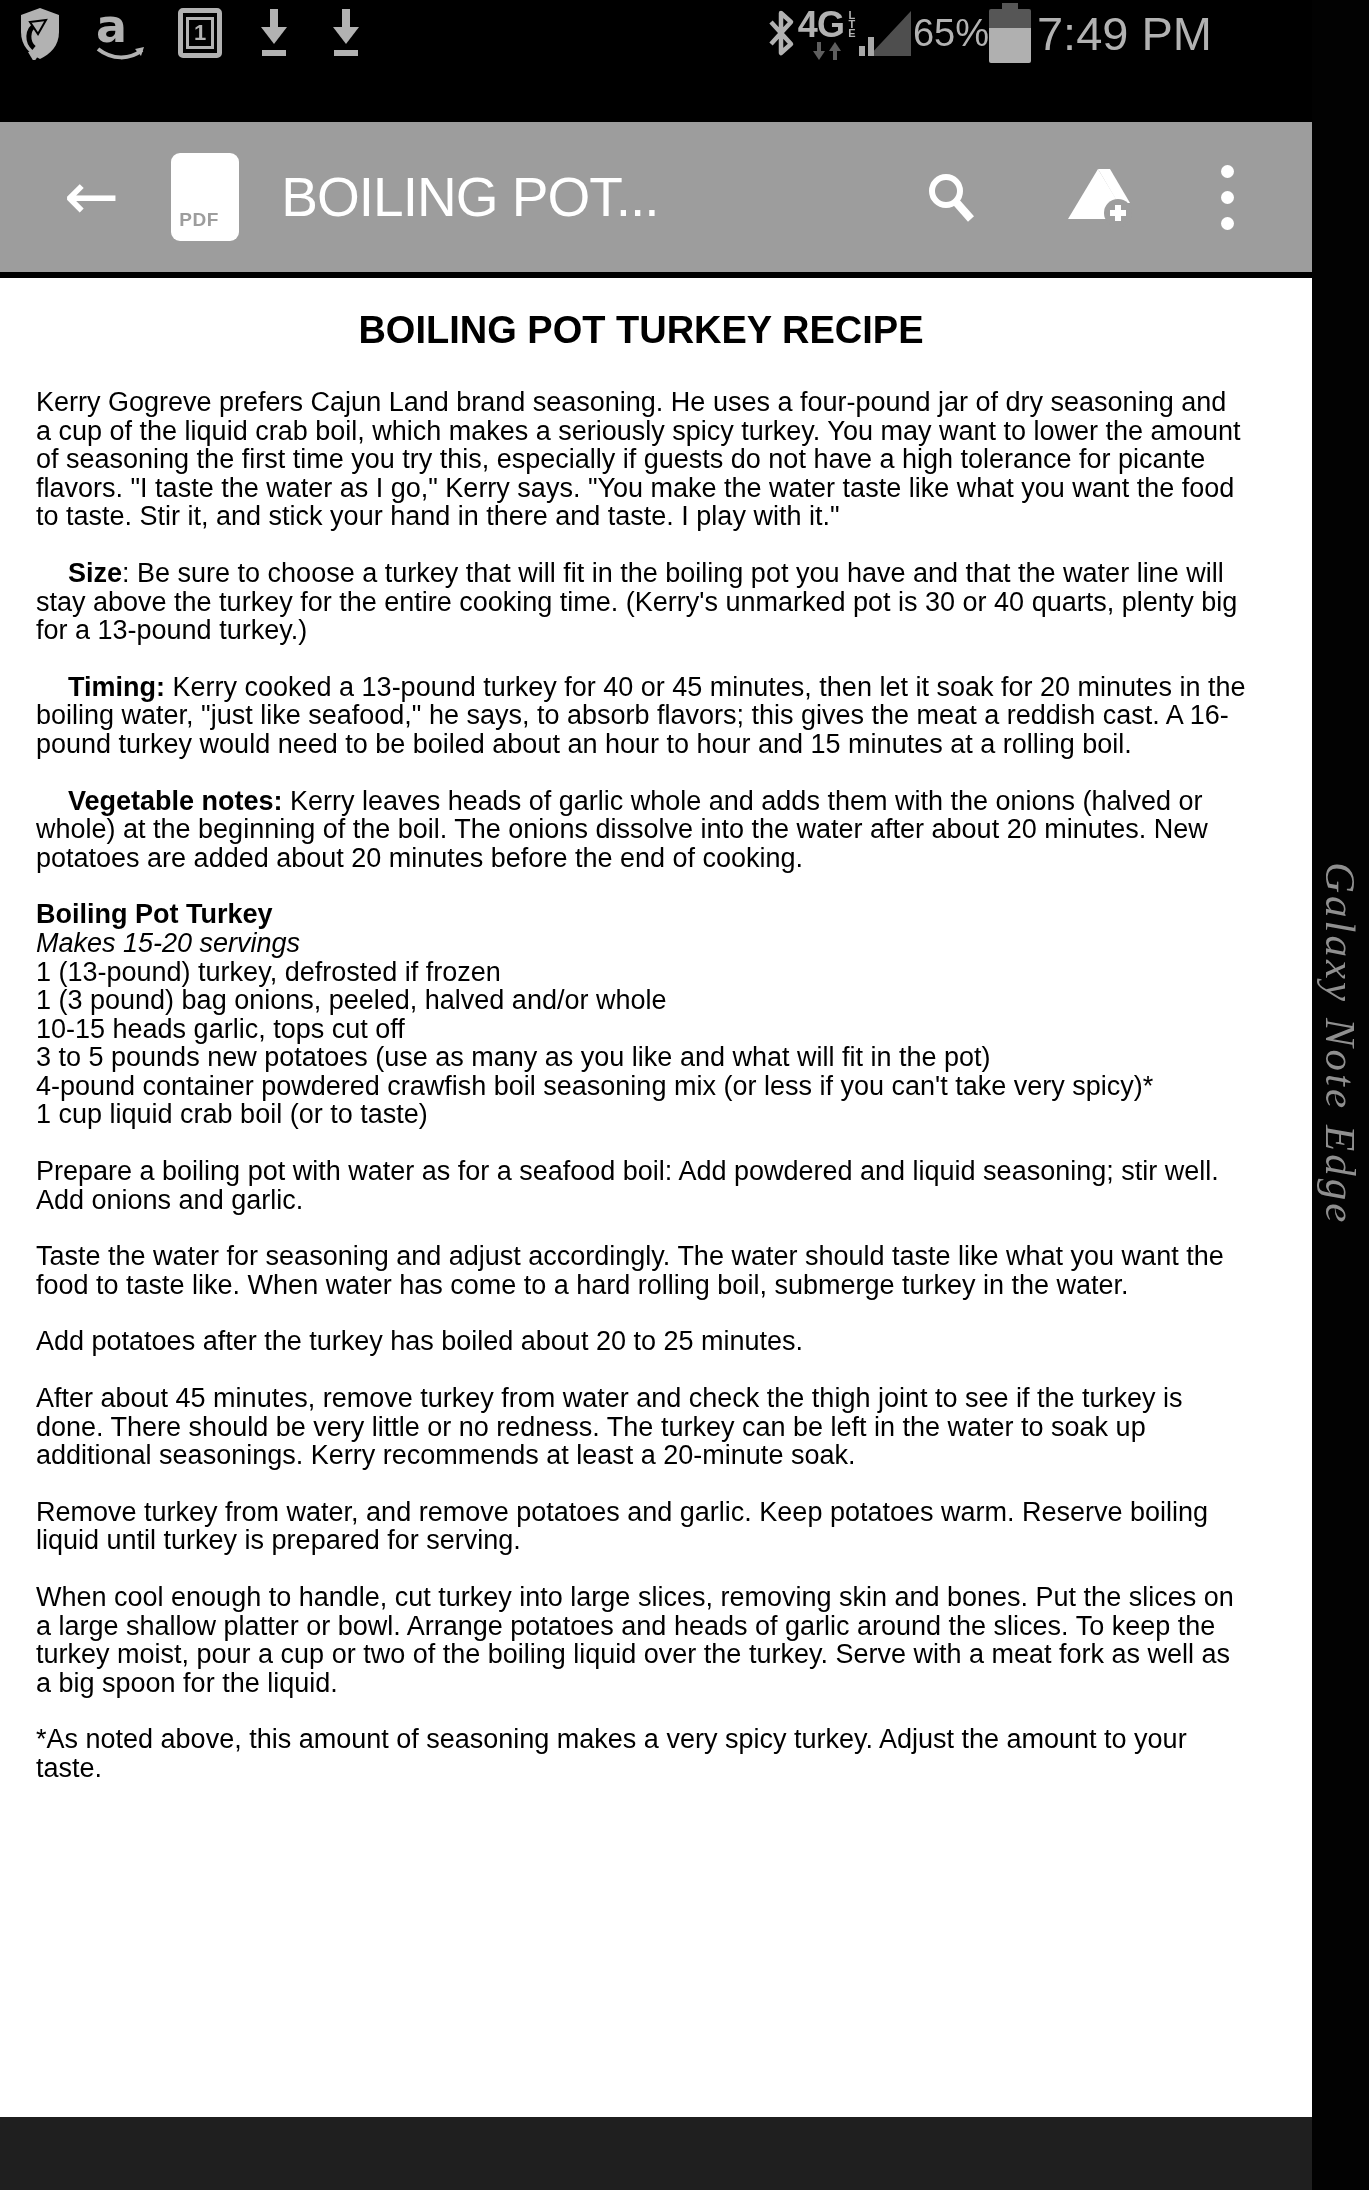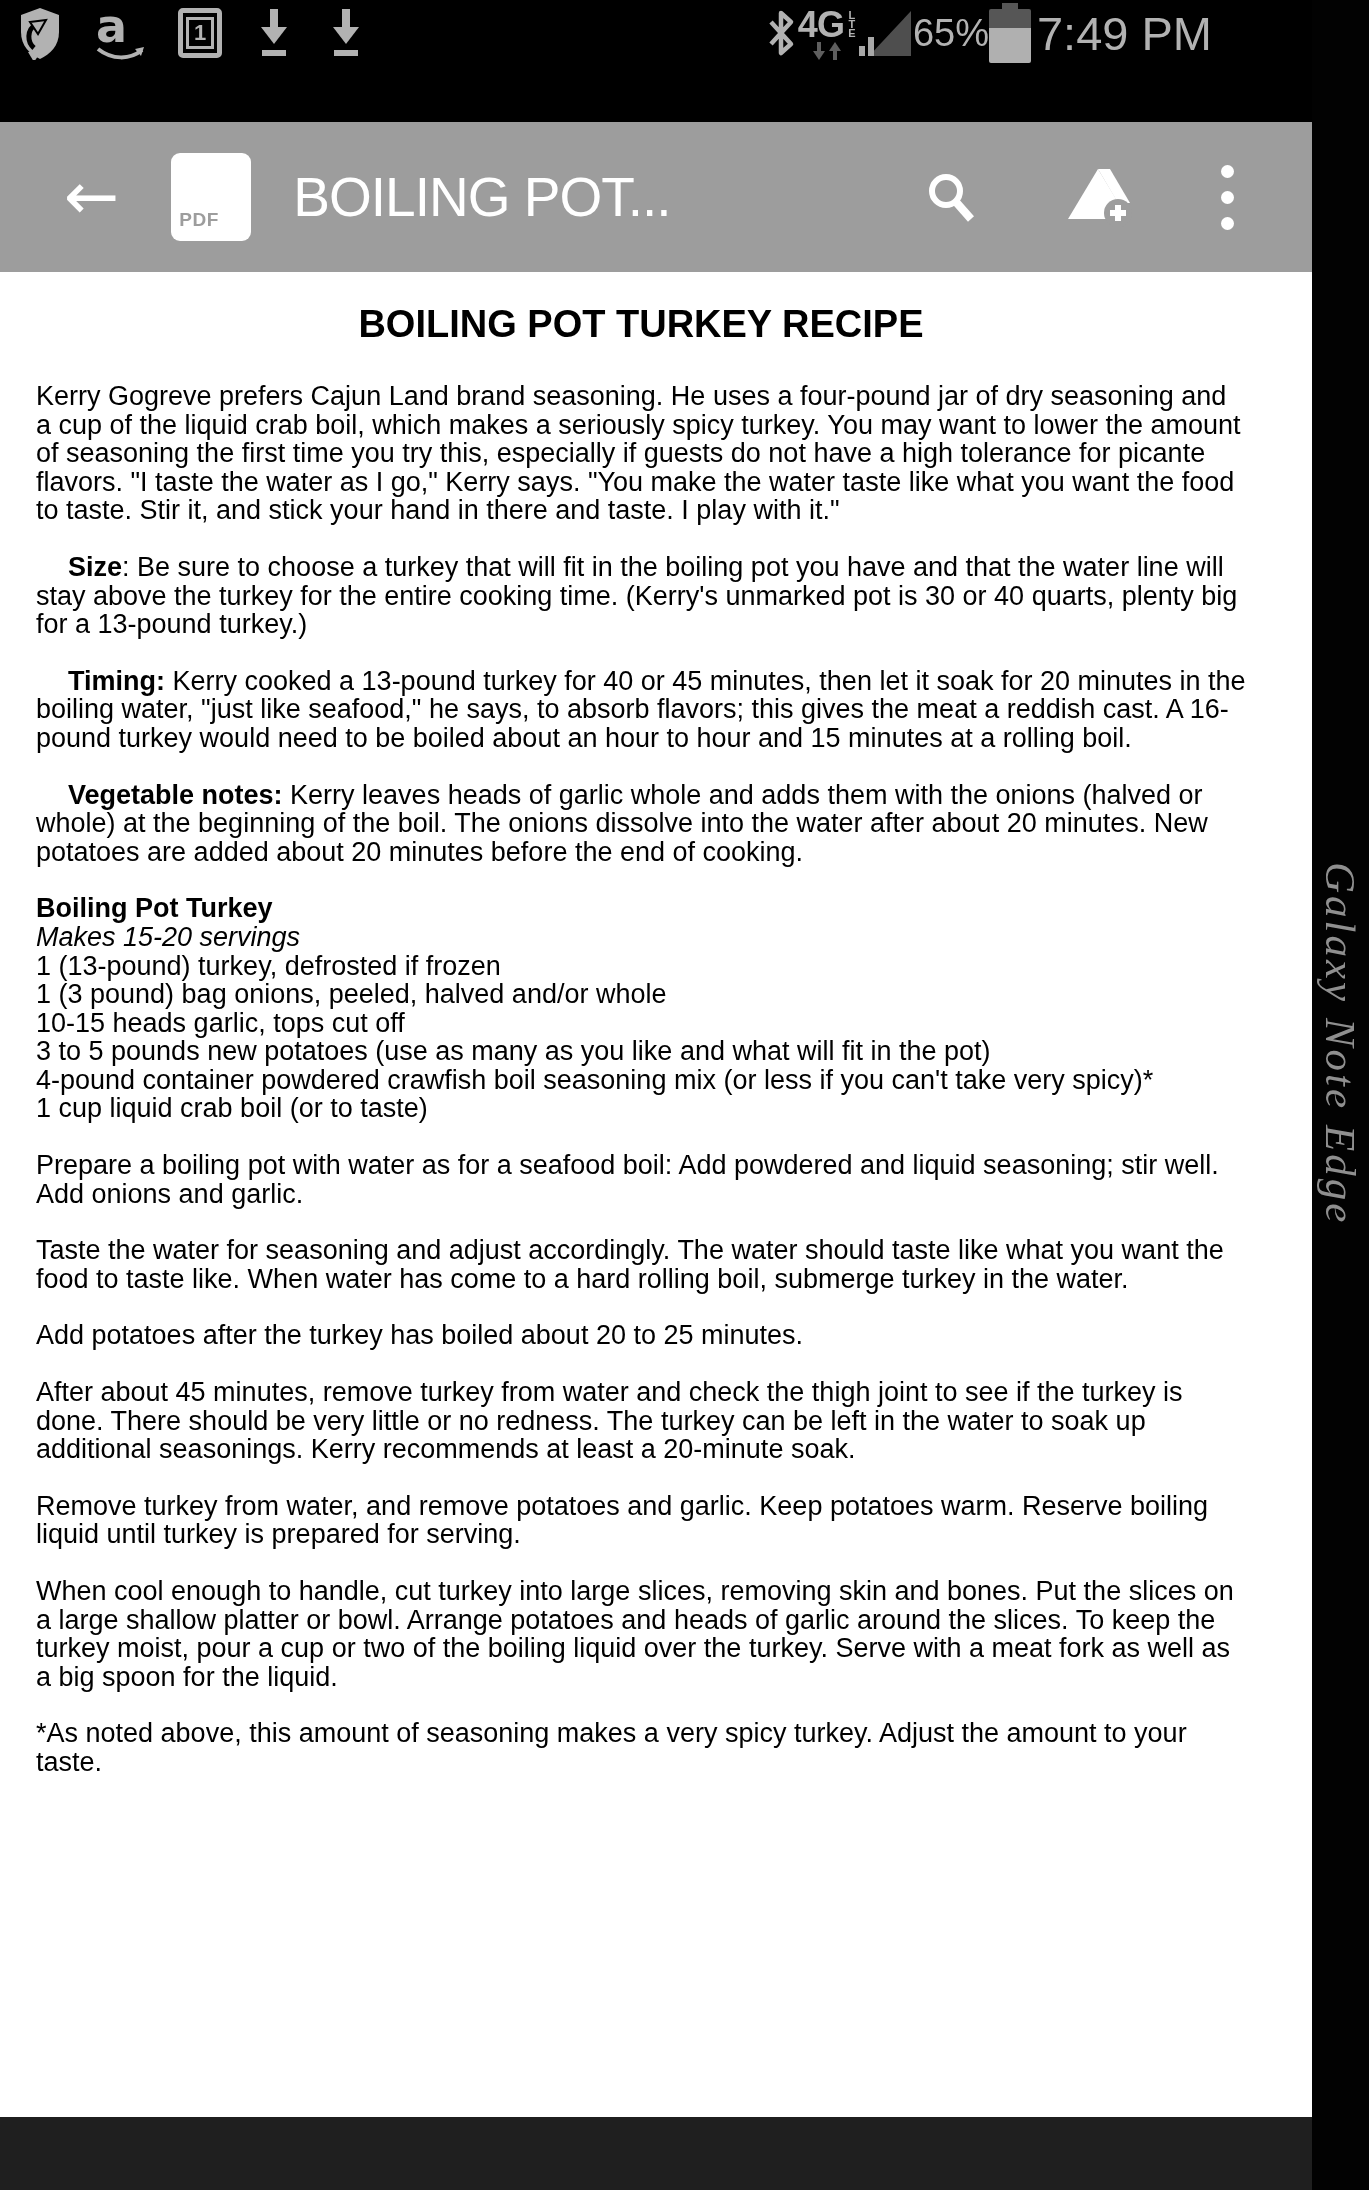--- a/index.html
+++ b/index.html
@@ -32,32 +32,32 @@
   .bat .body{position:absolute;top:6px;left:0;width:42px;height:54px;border-radius:2px;
     background:linear-gradient(to bottom,#565656 0 35%,#b0b0b0 35% 100%);}
   .clock{font-size:47px;color:#b2b2b2;margin-left:6px;white-space:nowrap;}
 
   
   .app-bar{position:absolute;top:122px;left:0;width:1312px;height:150px;
     background:#9d9d9d;display:flex;align-items:center;box-sizing:border-box;
     padding:0 78px 0 64px;}
   .back-arrow{font-family:"DejaVu Sans",sans-serif;font-size:66px;color:#fff;
     line-height:66px;cursor:default;}
-  .pdf-badge{margin-left:52px;width:80px;height:88px;background:#fff;
+  .pdf-badge{margin-left:52px;width:68px;height:88px;background:#fff;
     border-radius:9px;position:relative;flex:none;}
   .pdf-badge span{position:absolute;left:8px;bottom:10px;font-size:19px;
     font-weight:bold;color:#9d9d9d;letter-spacing:0.5px;}
   .abar-title{margin-left:42px;font-size:55px;color:#fff;white-space:nowrap;
     overflow:hidden;letter-spacing:-1px;}
   .abar-actions{margin-left:auto;display:flex;align-items:center;gap:88px;}
   .dots{display:flex;flex-direction:column;gap:13px;}
   .dots i{width:13px;height:13px;border-radius:50%;background:#fff;}
 
   
-  .doc{position:absolute;top:272px;left:0;width:1312px;height:1845px;
+  .doc{position:absolute;top:278px;left:0;width:1312px;height:1845px;
     background:#fff;box-sizing:border-box;padding:30px 66px 0 36px;
     color:#000;font-size:27px;line-height:28.6px;}
   .doc-title{text-align:center;font-weight:bold;font-size:38px;line-height:44px;
     margin:0 0 36px 0;}
   .blk{margin:28px 0 0 0;}
   .blk.first{margin-top:0;}
   .blk-heading{font-weight:bold;margin-top:28px;}
   .blk-italic{font-style:italic;margin-top:0;}
   .blk-line{margin-top:0;}
   .blk b.lead{font-weight:bold;margin-left:32px;}

